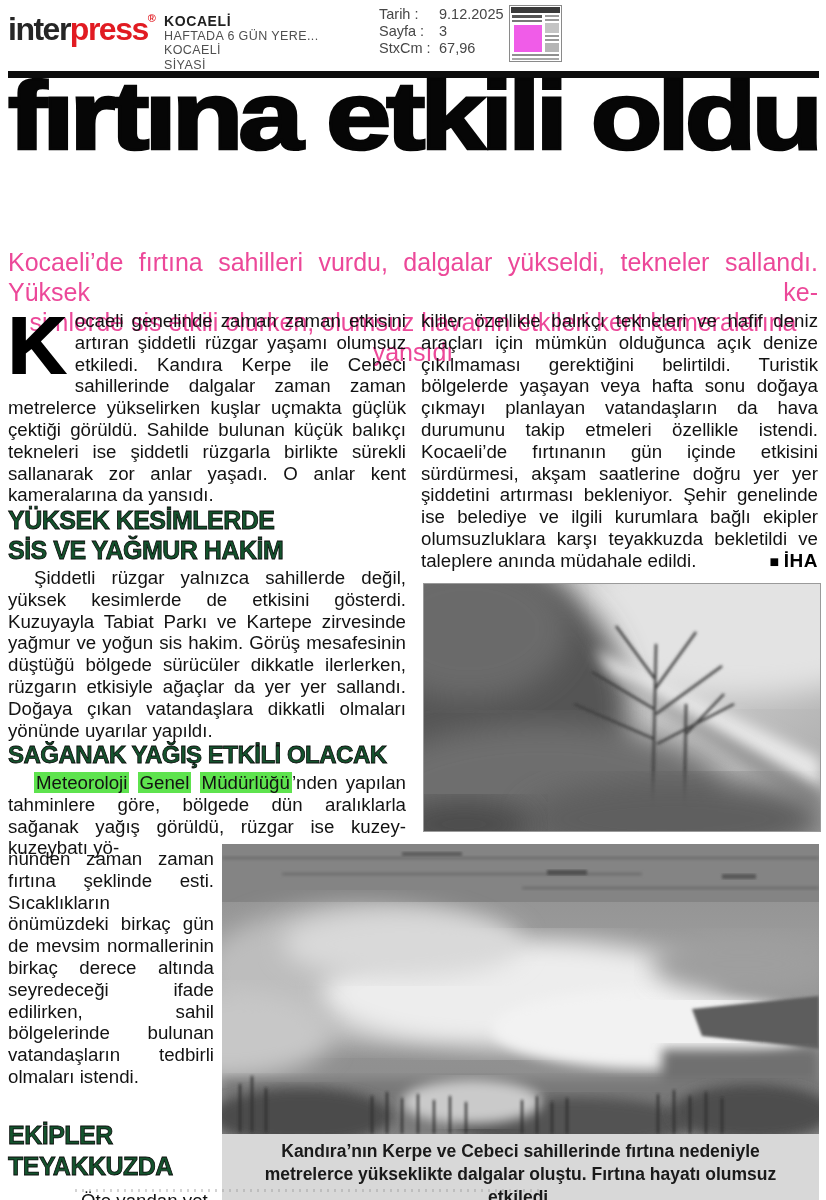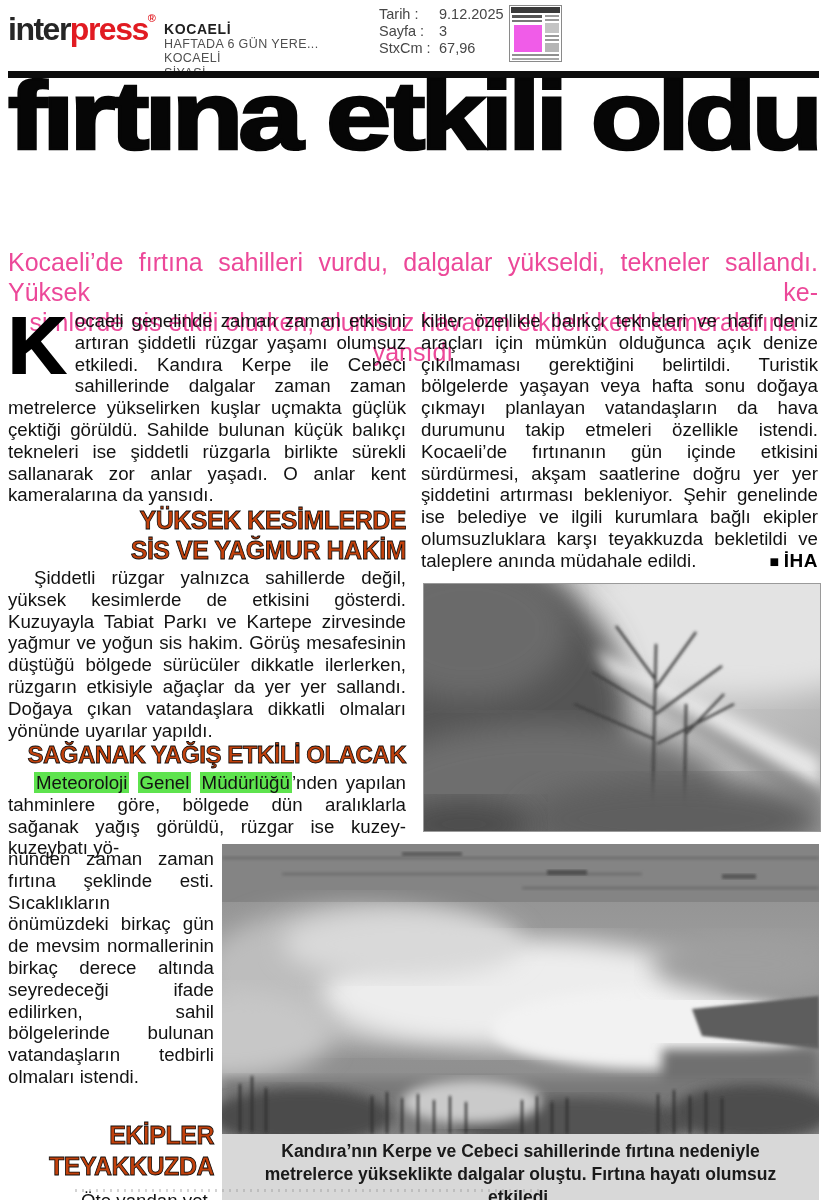--- a/index.html
+++ b/index.html
@@ -5,21 +5,21 @@
   html,body { margin:0; padding:0; background:#ffffff; }
   .page {
     position:relative; width:826px; height:1200px; background:#fff;
     overflow:hidden; font-family:"Liberation Sans", sans-serif;
     -webkit-font-smoothing:antialiased;
   }
   
   .logo { position:absolute; left:8px; top:11px; font-size:32px; font-weight:bold; letter-spacing:-1.5px; color:#262626; }
   .logo .press { color:#e11b22; }
   .logo .reg { font-size:11px; vertical-align:18px; color:#e11b22; letter-spacing:0; }
-  .pubinfo { position:absolute; left:164px; top:22px; color:#4f4f4f; font-size:12.5px; line-height:14.5px; letter-spacing:0.4px; }
+  .pubinfo { position:absolute; left:164px; top:14px; color:#4f4f4f; font-size:12.5px; line-height:14.5px; letter-spacing:0.4px; }
   .pubinfo .name { font-weight:bold; font-size:14px; color:#1f1f1f; letter-spacing:0.6px; }
   .meta { position:absolute; left:379px; top:6px; font-size:14.5px; color:#474747; line-height:17px; }
   .meta-row { display:flex; }
   .meta-label { width:60px; }
   .thumb { position:absolute; left:509px; top:5px; width:53px; height:57px; }
   .rule { position:absolute; left:8px; top:71px; width:811px; height:7px; background:#0d0d0d; }
   
   .headline { position:absolute; left:8px; top:74px; width:810px; color:#060606; }
   .headline-line { height:84px; line-height:84px; }
   .fitline {
@@ -29,21 +29,21 @@
   }
   
   .sub { position:absolute; left:8px; top:247px; width:810px; font-size:25px; line-height:30px; color:#ec4899; }
   .sub .l1 { text-align:justify; text-align-last:justify; }
   .sub .l2 { text-align:center; }
   
   .bt { font-size:18.7px; line-height:21.8px; color:#121212; text-align:justify; }
   .p1 { position:absolute; left:8px; top:310px; width:398px; }
   .dropcap { float:left; font-size:80px; line-height:60px; font-weight:bold; color:#000;
              padding:6px 9px 0 0; -webkit-text-stroke:2px #000; }
-  .subhead { text-align:right; font-weight:bold; color:#c2410c; letter-spacing:-0.5px;
+  .subhead { text-align:left; font-weight:bold; color:#14532d; letter-spacing:-0.5px;
              -webkit-text-stroke:0.8px #0b0b0b; }
   .h1 { position:absolute; left:8px; top:505px; width:398px; font-size:25px; line-height:30px; }
   .p2 { position:absolute; left:8px; top:567px; width:398px; text-indent:26px; }
   .h2 { position:absolute; left:8px; top:741px; width:398px; font-size:24px; line-height:28px; }
   .p3w { position:absolute; left:8px; top:772px; width:398px; text-indent:26px; }
   .hl { background:#5ee34e; padding:0 2px; }
   .colnarrow { position:absolute; left:8px; top:848px; width:206px; }
   .h3 { font-size:25px; line-height:31px; margin-top:32px; }
   .p4 { margin-top:8px; text-indent:18px; text-align:right; }
   .p5 { position:absolute; left:421px; top:310px; width:397px; }

